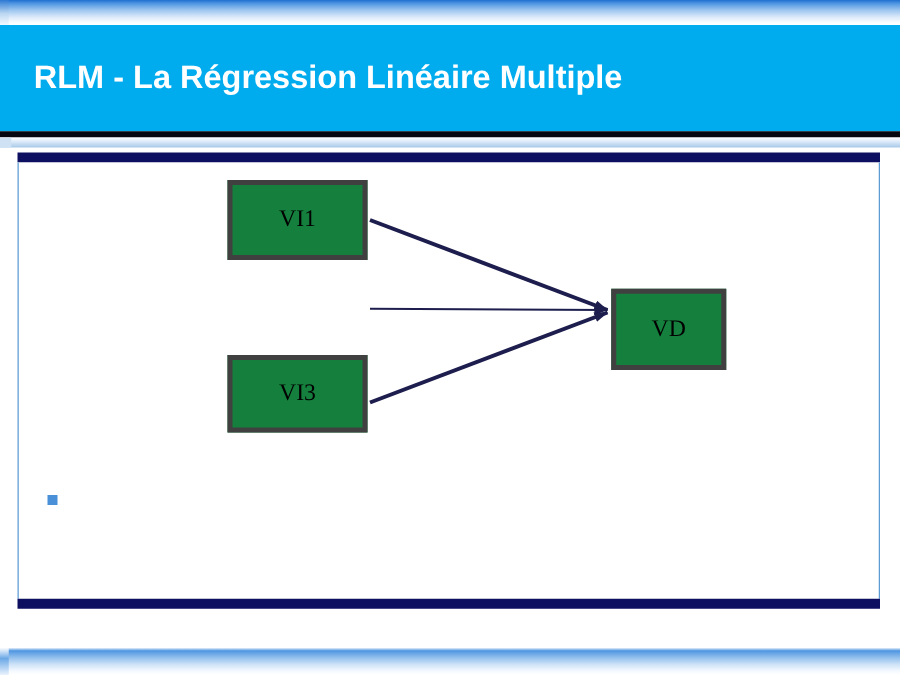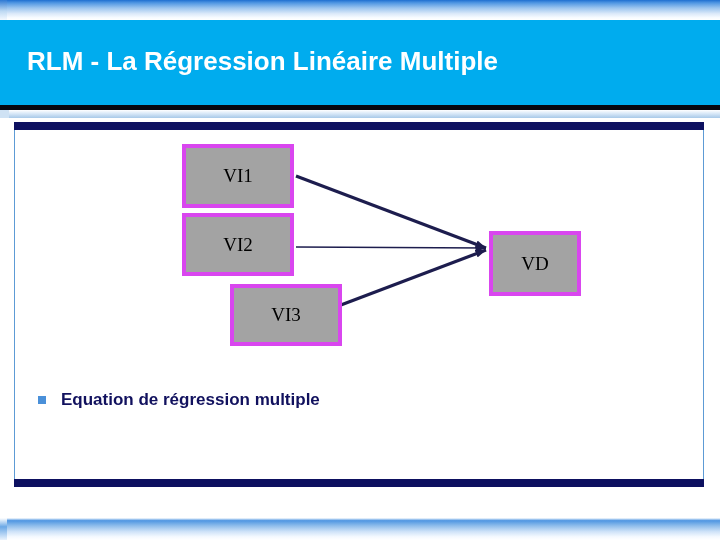--- a/index.html
+++ b/index.html
@@ -118,34 +118,34 @@
   
   #diagram {
     position: absolute;
     left: 0; top: 0;
     width: 720px;
     height: 540px;
     pointer-events: none;
   }
   .node-box {
     position: absolute;
-    border: 4px solid #d946ef;
-    background: #a3a3a3;
+    border: 4px solid #404040;
+    background: #15803d;
     box-sizing: border-box;
     font-family: "Liberation Serif", serif;
     font-size: 19px;
     color: #000000;
     text-align: center;
     display: flex;
     align-items: center;
     justify-content: center;
   }
   #box-vi1 { left: 182px; top: 144px; width: 112px; height: 64px; }
   #box-vi2 { left: 182px; top: 213px; width: 112px; height: 63px; }
-  #box-vi3 { left: 182px; top: 284px; width: 112px; height: 62px; margin-left: 48px; }
+  #box-vi3 { left: 182px; top: 284px; width: 112px; height: 62px; }
   #box-vd  { left: 489px; top: 231px; width: 92px; height: 65px; }
 
   
   .bullet-row {
     position: absolute;
     left: 38px;
     top: 387px;
     height: 26px;
     display: flex;
     align-items: center;
@@ -217,33 +217,29 @@
 
     <line x1="296" y1="247" x2="486" y2="248" stroke="#1d1d4e" stroke-width="1.7" marker-end="url(#arrowhead)"></line>
 
     <line x1="296" y1="322" x2="486" y2="250" stroke="#1d1d4e" stroke-width="3.2" marker-end="url(#arrowhead)"></line>
   </svg>
 
   <div class="node-box" id="box-vi1">
     <span>VI1</span>
   </div>
 
-  <div class="node-box" id="box-vi2">
-    <span>VI2</span>
-  </div>
 
   <div class="node-box" id="box-vi3">
     <span>VI3</span>
   </div>
 
   <div class="node-box" id="box-vd">
     <span>VD</span>
   </div>
 
   <div class="bullet-row">
     <span class="bullet-mark"></span>
-    <span class="bullet-text">Equation de régression multiple</span>
   </div>
 
   <div class="footer-strip"></div>
   <div class="footer-strip-edge"></div>
 
 </div>
 
 </body></html>

